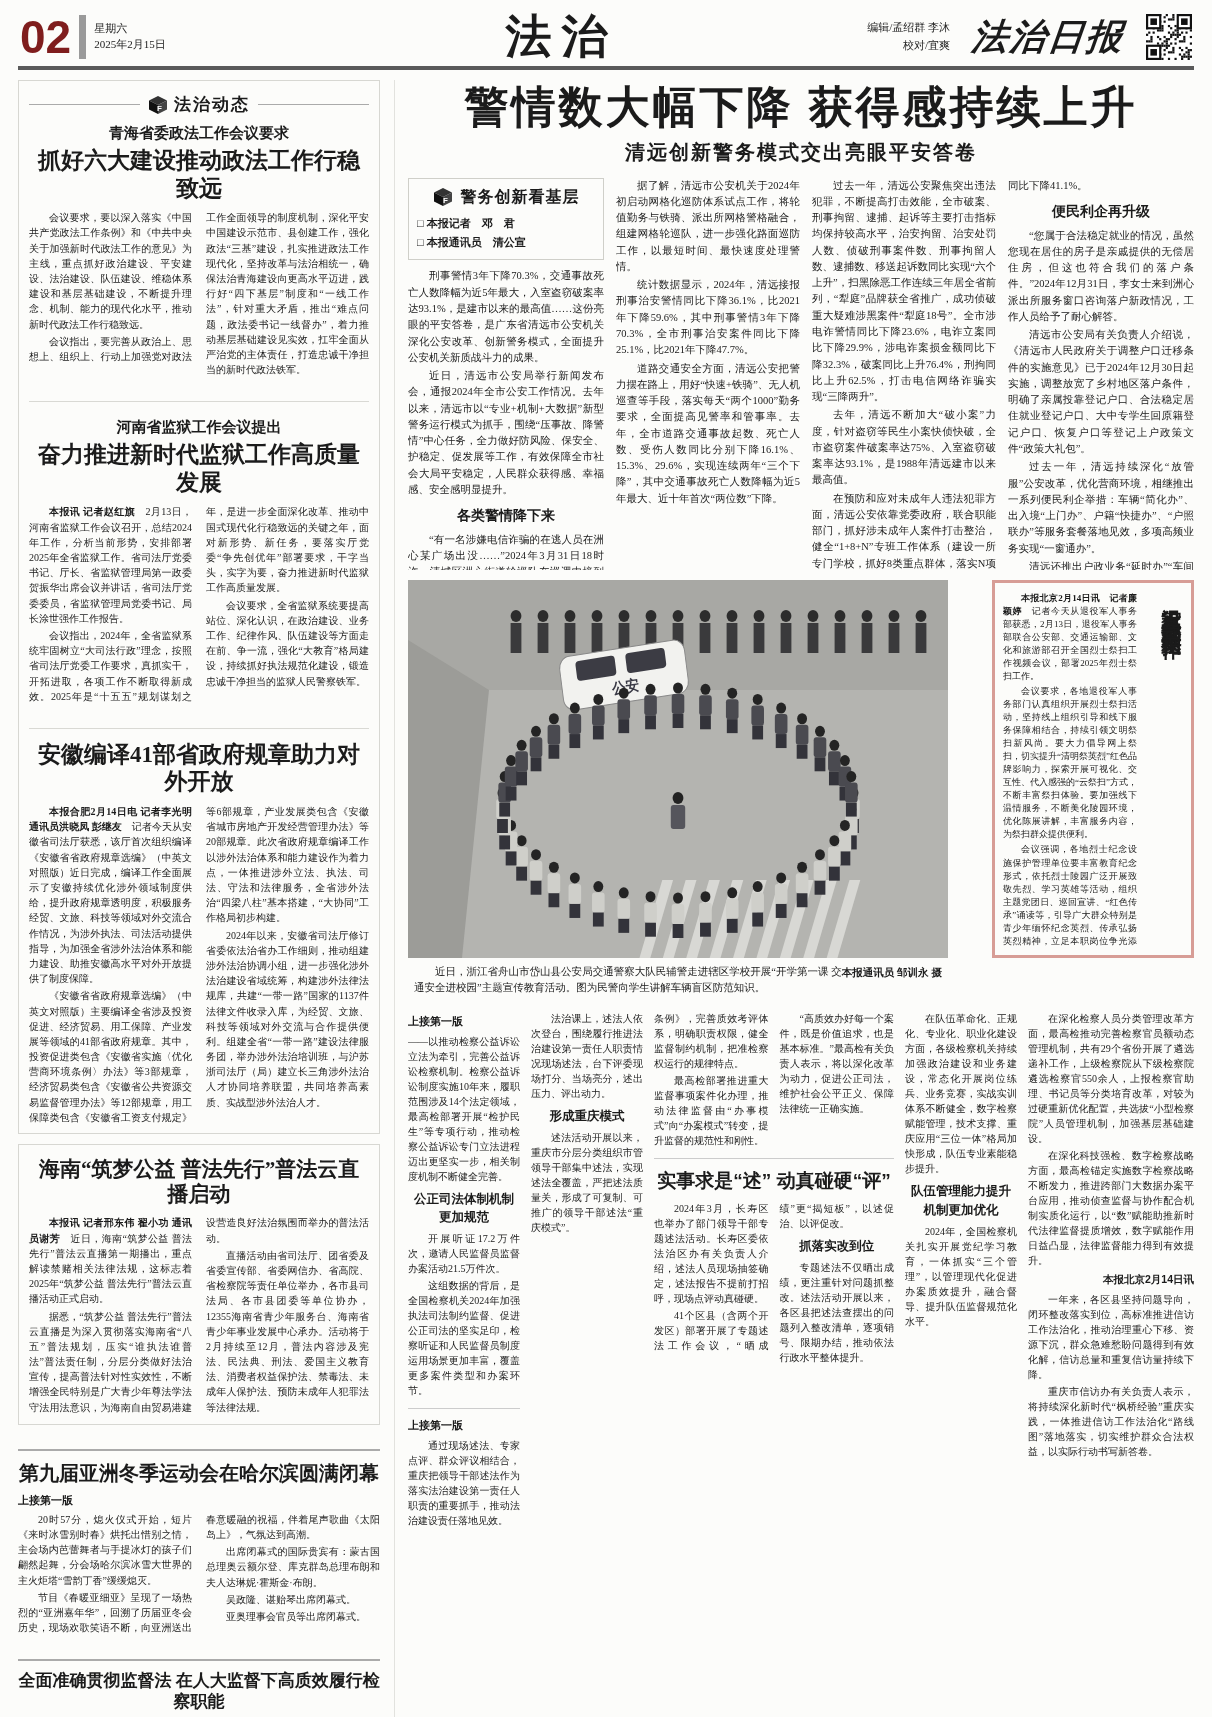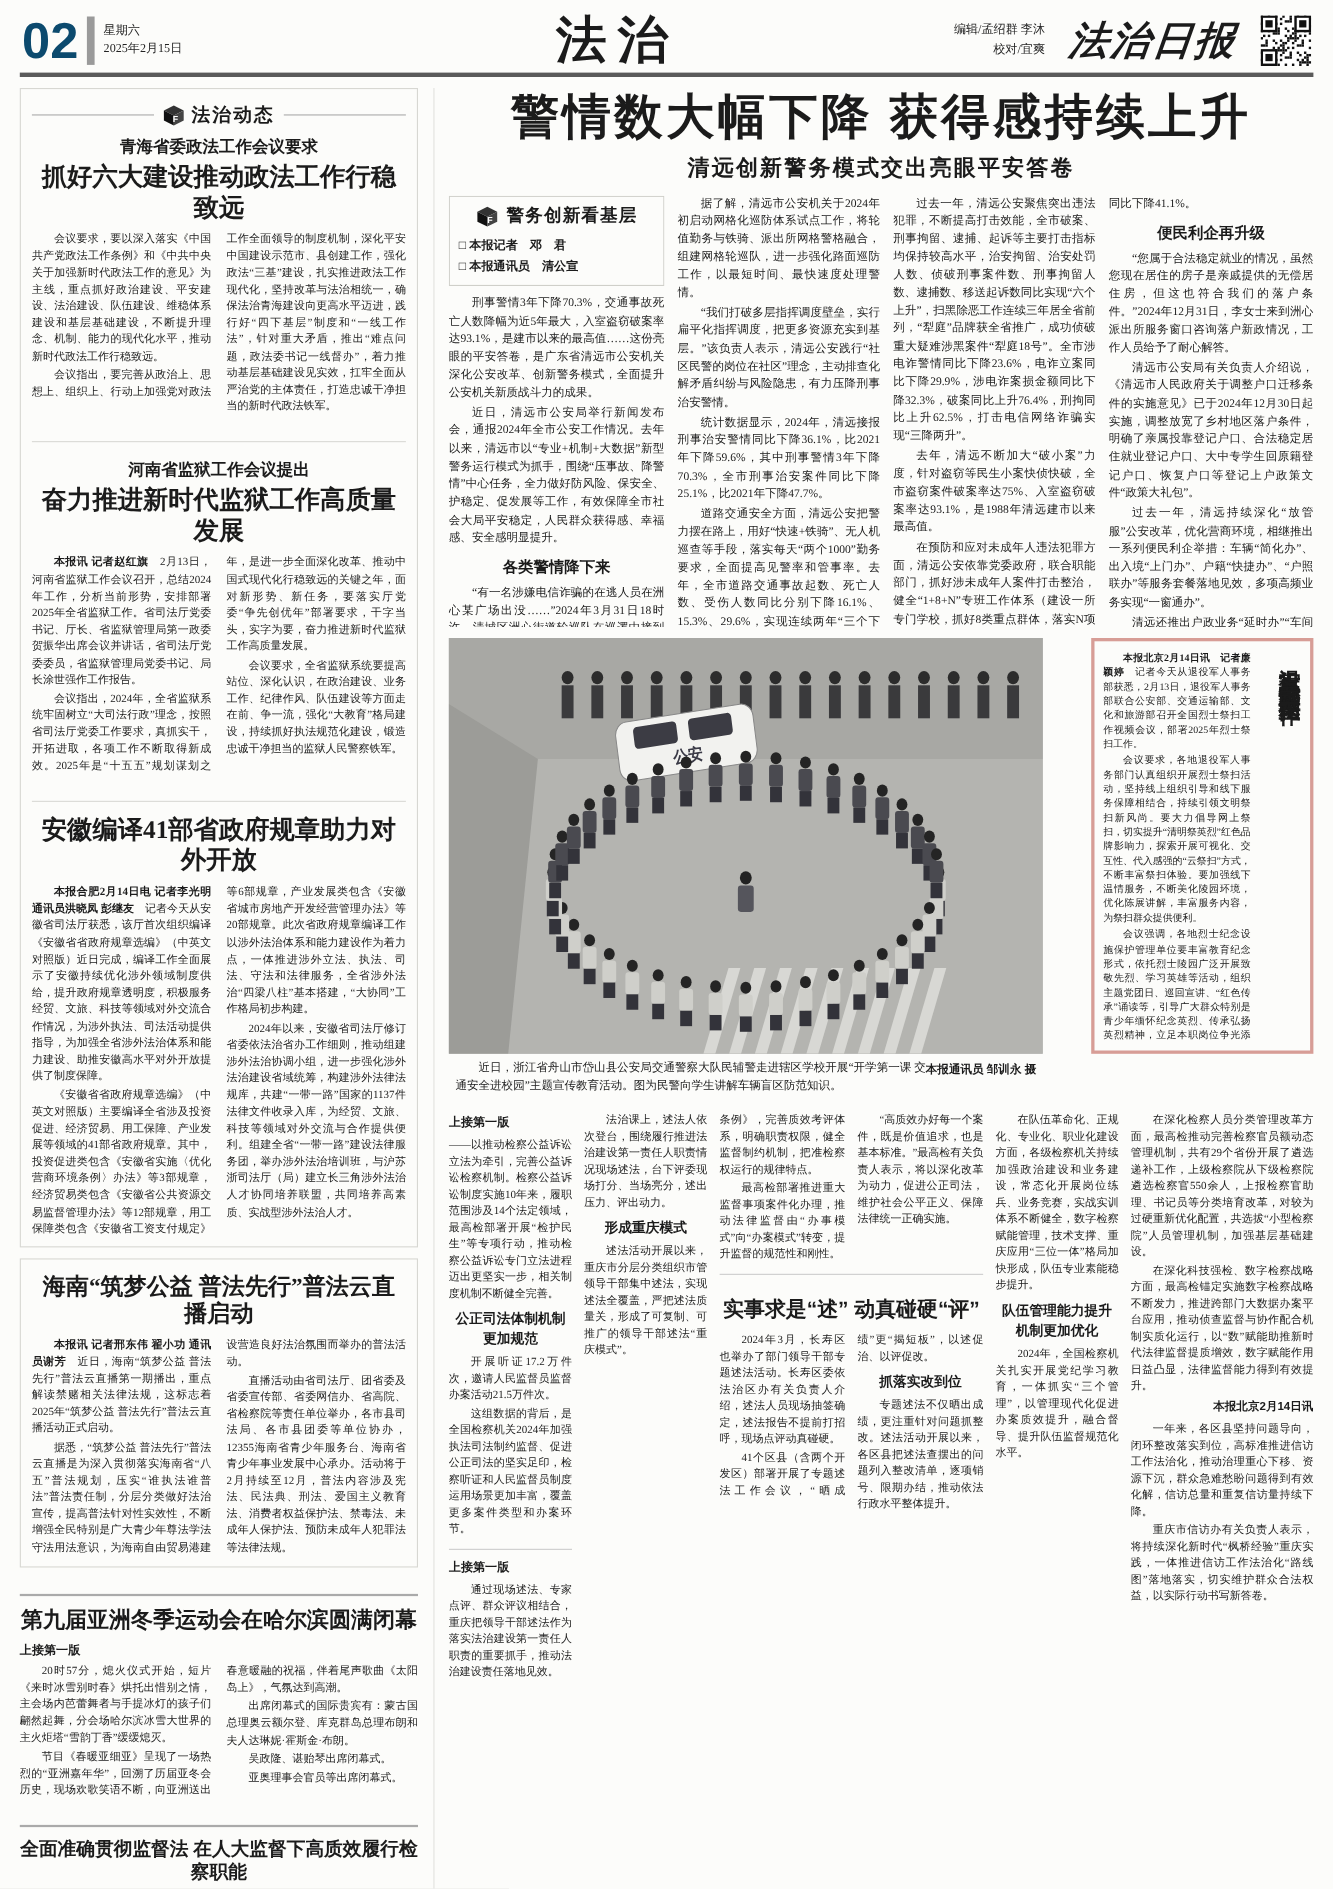--- a/index.html
+++ b/index.html
@@ -1,21 +1,21 @@
 <!DOCTYPE html>
 <html><head>
 <meta charset="utf-8">
 <style>
   html,body{margin:0;padding:0;background:#e8e8e4;}
   .page{width:1212px;height:1717px;background:#fcfcfa;color:#1b1b1b;position:relative;overflow:hidden;
         font-family:"Liberation Serif","DejaVu Serif",serif;margin:0 auto;}
   
   .hdr{display:flex;align-items:flex-end;justify-content:space-between;padding:14px 20px 6px 20px;}
   .hdr-left{display:flex;align-items:center;gap:8px;}
-  .pagenum{font-size:46px;font-weight:bold;color:#0c4a6e;font-family:"Liberation Sans",sans-serif;line-height:1;}
+  .pagenum{font-size:46px;font-weight:bold;color:#7f1d1d;font-family:"Liberation Sans",sans-serif;line-height:1;}
   .vbar{width:7px;height:44px;background:#9a9a9a;}
   .datebox{font-size:11px;color:#222;line-height:1.5;padding-bottom:2px;}
   .secttl{font-size:46px;font-weight:bold;letter-spacing:10px;line-height:1;margin-left:90px;}
   .hdr-right{display:flex;align-items:center;gap:22px;}
   .edlines{font-size:11px;text-align:right;line-height:1.6;color:#222;}
   .masthead{font-size:36px;font-weight:bold;font-style:italic;letter-spacing:2px;transform:skewX(-6deg);line-height:1;}
   .qr{width:46px;height:46px;}
   .hdr-rule{border-top:4px solid #5a5a5a;margin:0 18px;}
   
   .content{display:flex;gap:14px;padding:10px 18px 0 18px;}
@@ -63,21 +63,21 @@
   
   .brow{display:flex;gap:11px;margin-top:14px;height:612px;overflow:hidden;}
   .bc{overflow:hidden;font-size:10px;line-height:1.5;text-align:justify;}
   .bc1{width:112px;flex:none;}
   .bc2{width:112px;flex:none;}
   .bgrp{width:240px;flex:none;}
   .bc5{width:112px;flex:none;}
   .brail{flex:1;}
   .bsub{font-size:12.5px;font-weight:bold;text-align:center;margin:6px 0 4px 0;font-family:"Liberation Sans",sans-serif;}
   .bhead{font-size:19px;font-weight:bold;text-align:center;margin:10px 0 8px 0;line-height:1.25;
-         font-family:"Liberation Sans",sans-serif;border-top:1px solid #ccc;padding-top:20px;}
+         font-family:"Liberation Sans",sans-serif;border-top:1px solid #ccc;padding-top:10px;}
   .g2{column-count:2;column-gap:11px;}
   .dateline{font-weight:bold;text-align:right;font-size:10.5px;margin:4px 0;font-family:"Liberation Sans",sans-serif;}
   .clearfix::after{content:"";display:block;clear:both;}
 </style>
 </head>
 <body>
 
 <div class="page">
 
   <div class="hdr">
@@ -359,21 +359,20 @@
             <div class="byline">□ 本报记者　邓　君</div>
             <div class="byline">□ 本报通讯员　清公宣</div>
           </div>
           <p class="p">刑事警情3年下降70.3%，交通事故死亡人数降幅为近5年最大，入室盗窃破案率达93.1%，是建市以来的最高值……这份亮眼的平安答卷，是广东省清远市公安机关深化公安改革、创新警务模式，全面提升公安机关新质战斗力的成果。</p>
           <p class="p">近日，清远市公安局举行新闻发布会，通报2024年全市公安工作情况。去年以来，清远市以“专业+机制+大数据”新型警务运行模式为抓手，围绕“压事故、降警情”中心任务，全力做好防风险、保安全、护稳定、促发展等工作，有效保障全市社会大局平安稳定，人民群众获得感、幸福感、安全感明显提升。</p>
           <div class="sub">各类警情降下来</div>
           <p class="p">“有一名涉嫌电信诈骗的在逃人员在洲心某广场出没……”2024年3月31日18时许，清城区洲心街道轮巡队在巡逻中接到上级预警，轮巡队民警立即行动，在洲心派出所综合指挥室的实时支撑下，锁定在逃人员落脚点，当日19时许便将犯罪嫌疑人周某抓获。</p>
         </div>
         <div class="mc mc2">
           <p class="p">据了解，清远市公安机关于2024年初启动网格化巡防体系试点工作，将轮值勤务与铁骑、派出所网格警格融合，组建网格轮巡队，进一步强化路面巡防工作，以最短时间、最快速度处理警情。</p>
-          <p class="p">“我们打破多层指挥调度壁垒，实行扁平化指挥调度，把更多资源充实到基层。”该负责人表示，清远公安践行“社区民警的岗位在社区”理念，主动排查化解矛盾纠纷与风险隐患，有力压降刑事治安警情。</p>
           <p class="p">统计数据显示，2024年，清远接报刑事治安警情同比下降36.1%，比2021年下降59.6%，其中刑事警情3年下降70.3%，全市刑事治安案件同比下降25.1%，比2021年下降47.7%。</p>
           <p class="p">道路交通安全方面，清远公安把警力摆在路上，用好“快速+铁骑”、无人机巡查等手段，落实每天“两个1000”勤务要求，全面提高见警率和管事率。去年，全市道路交通事故起数、死亡人数、受伤人数同比分别下降16.1%、15.3%、29.6%，实现连续两年“三个下降”，其中交通事故死亡人数降幅为近5年最大、近十年首次“两位数”下降。</p>
 
         </div>
         <div class="mc mc3">
           <p class="p">过去一年，清远公安聚焦突出违法犯罪，不断提高打击效能，全市破案、刑事拘留、逮捕、起诉等主要打击指标均保持较高水平，治安拘留、治安处罚人数、侦破刑事案件数、刑事拘留人数、逮捕数、移送起诉数同比实现“六个上升”，扫黑除恶工作连续三年居全省前列，“犁庭”品牌获全省推广，成功侦破重大疑难涉黑案件“犁庭18号”。全市涉电诈警情同比下降23.6%，电诈立案同比下降29.9%，涉电诈案损金额同比下降32.3%，破案同比上升76.4%，刑拘同比上升62.5%，打击电信网络诈骗实现“三降两升”。</p>
           <p class="p">去年，清远不断加大“破小案”力度，针对盗窃等民生小案快侦快破，全市盗窃案件破案率达75%、入室盗窃破案率达93.1%，是1988年清远建市以来最高值。</p>
           <p class="p">在预防和应对未成年人违法犯罪方面，清远公安依靠党委政府，联合职能部门，抓好涉未成年人案件打击整治，健全“1+8+N”专班工作体系（建设一所专门学校，抓好8类重点群体，落实N项保护措施），持续推动“春季+秋季”护校安园专项行动等。去年，全市涉未成年人警情、案件数</p>
         </div>
         <div class="mc mc4">

